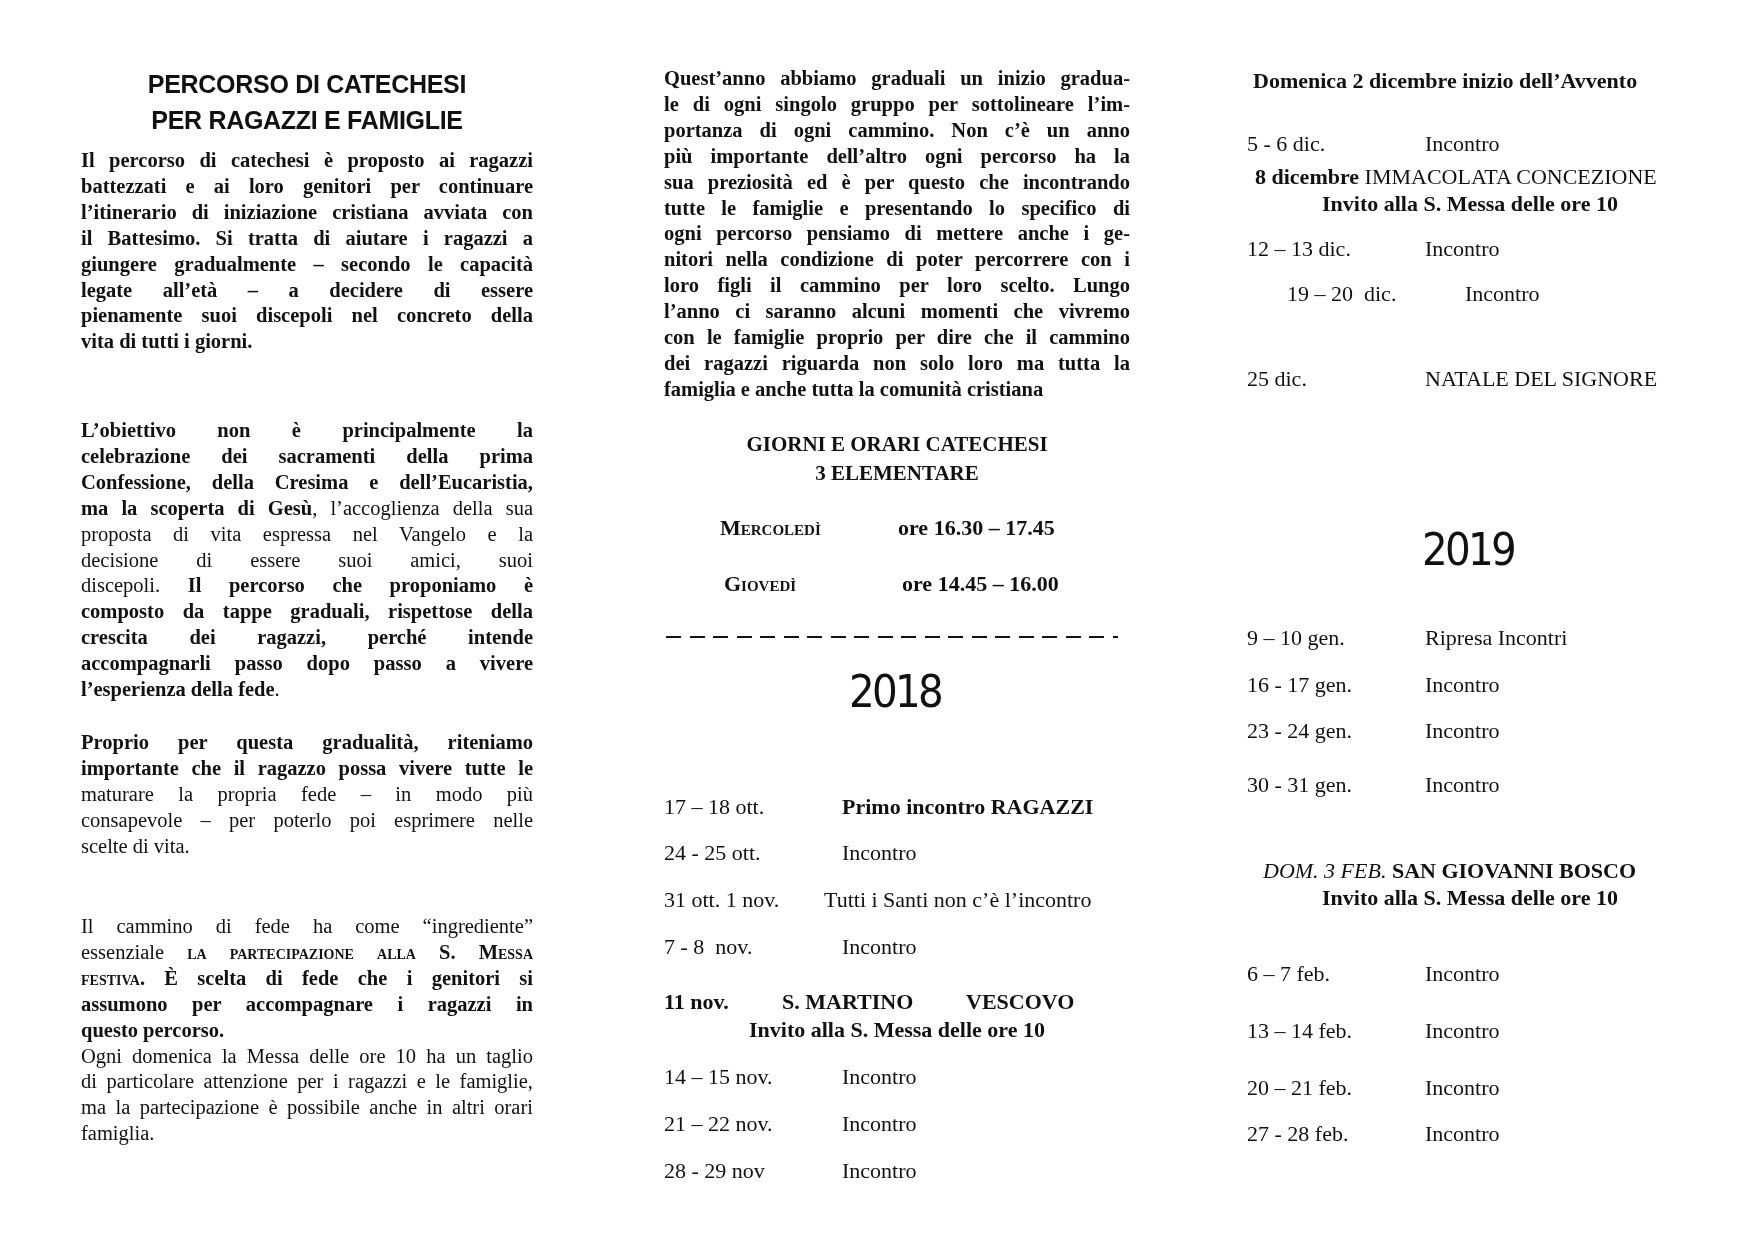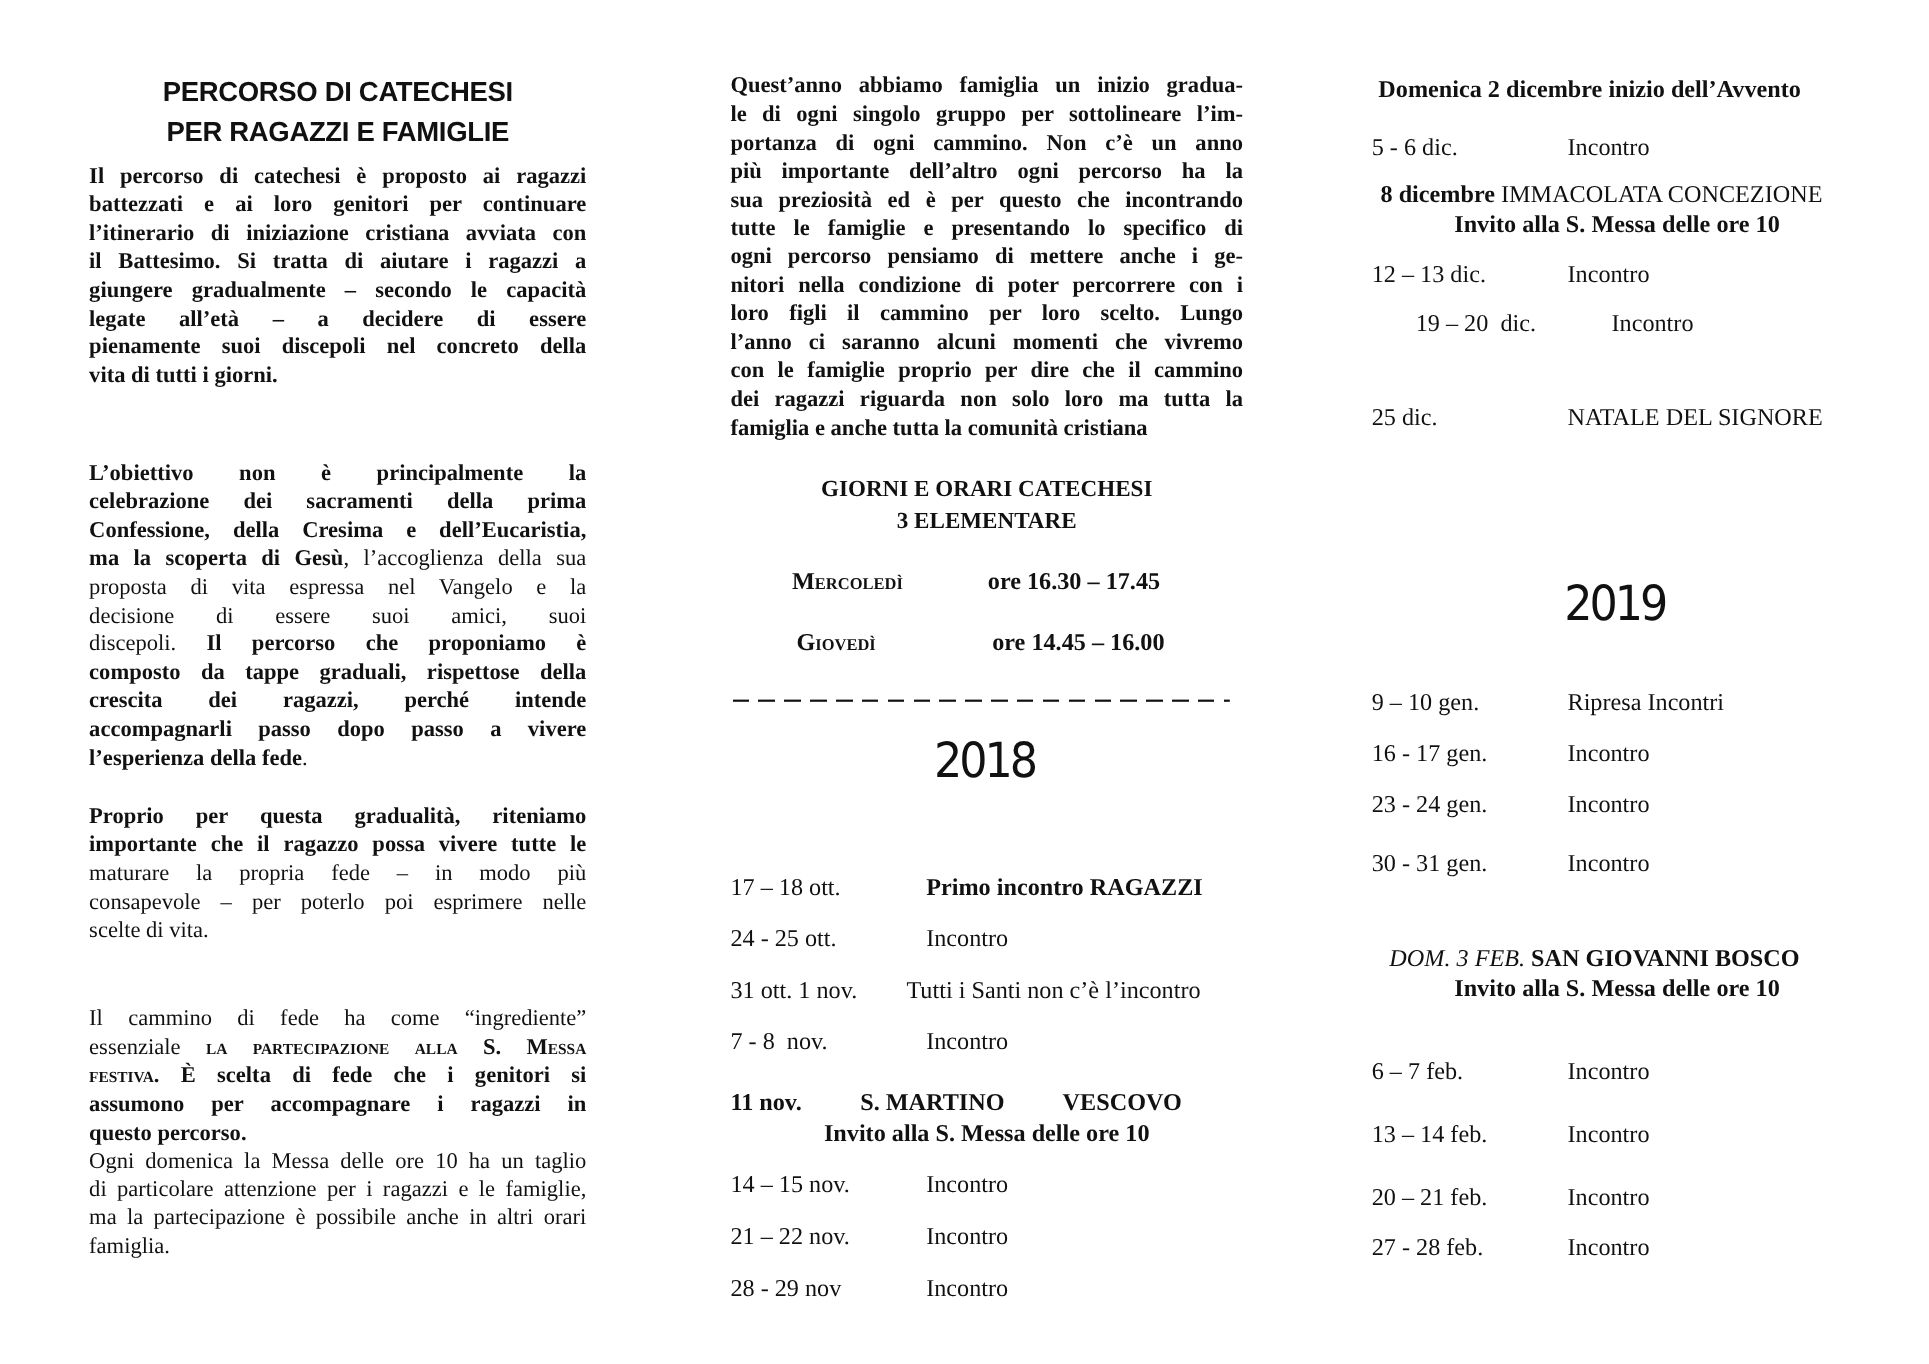--- a/index.html
+++ b/index.html
@@ -65,21 +65,21 @@
   <span class="line"><span class="sc">festiva.</span><b> È scelta di fede che i genitori si</b></span>
   <span class="line b">assumono per accompagnare i ragazzi in</span>
   <span class="line last b">questo percorso.</span>
   <span class="line">Ogni domenica la Messa delle ore 10 ha un taglio</span>
   <span class="line">di particolare attenzione per i ragazzi e le famiglie,</span>
   <span class="line">ma la partecipazione è possibile anche in altri orari</span>
   <span class="line last">famiglia.</span>
 </div>
 
 <div class="abs just b" style="left:664px; top:66px; width:466px;">
-  <span class="line">Quest’anno abbiamo famiglia un inizio gradua-</span>
+  <span class="line">Quest’anno abbiamo graduali un inizio gradua-</span>
   <span class="line">le di ogni singolo gruppo per sottolineare l’im-</span>
   <span class="line">portanza di ogni cammino. Non c’è un anno</span>
   <span class="line">più importante dell’altro ogni percorso ha la</span>
   <span class="line">sua preziosità ed è per questo che incontrando</span>
   <span class="line">tutte le famiglie e presentando lo specifico di</span>
   <span class="line">ogni percorso pensiamo di mettere anche i ge-</span>
   <span class="line">nitori nella condizione di poter percorrere con i</span>
   <span class="line">loro figli il cammino per loro scelto. Lungo</span>
   <span class="line">l’anno ci saranno alcuni momenti che vivremo</span>
   <span class="line">con le famiglie proprio per dire che il cammino</span>
@@ -126,21 +126,21 @@
 </div>
 <div class="abs sched" style="left:664px; top:1110px;">
   <span style="display:inline-block; width:178px;">21 – 22 nov.</span><span>Incontro</span>
 </div>
 <div class="abs sched" style="left:664px; top:1157px;">
   <span style="display:inline-block; width:178px;">28 - 29 nov</span><span>Incontro</span>
 </div>
 
 <div class="abs head" style="left:1253px; top:67px;">Domenica 2 dicembre inizio dell’Avvento</div>
 
-<div class="abs sched" style="left:1247px; top:120px;">
+<div class="abs sched" style="left:1247px; top:130px;">
   <span style="display:inline-block; width:178px;">5 - 6 dic.</span><span>Incontro</span>
 </div>
 
 <div class="abs head" style="left:1255px; top:163px;">
   <span>8 dicembre </span><span style="font-weight:normal;">IMMACOLATA CONCEZIONE</span>
 </div>
 <div class="abs head center" style="left:1247px; top:190px; width:446px;">Invito alla S. Messa delle ore 10</div>
 
 <div class="abs sched" style="left:1247px; top:235px;">
   <span style="display:inline-block; width:178px;">12 – 13 dic.</span><span>Incontro</span>

